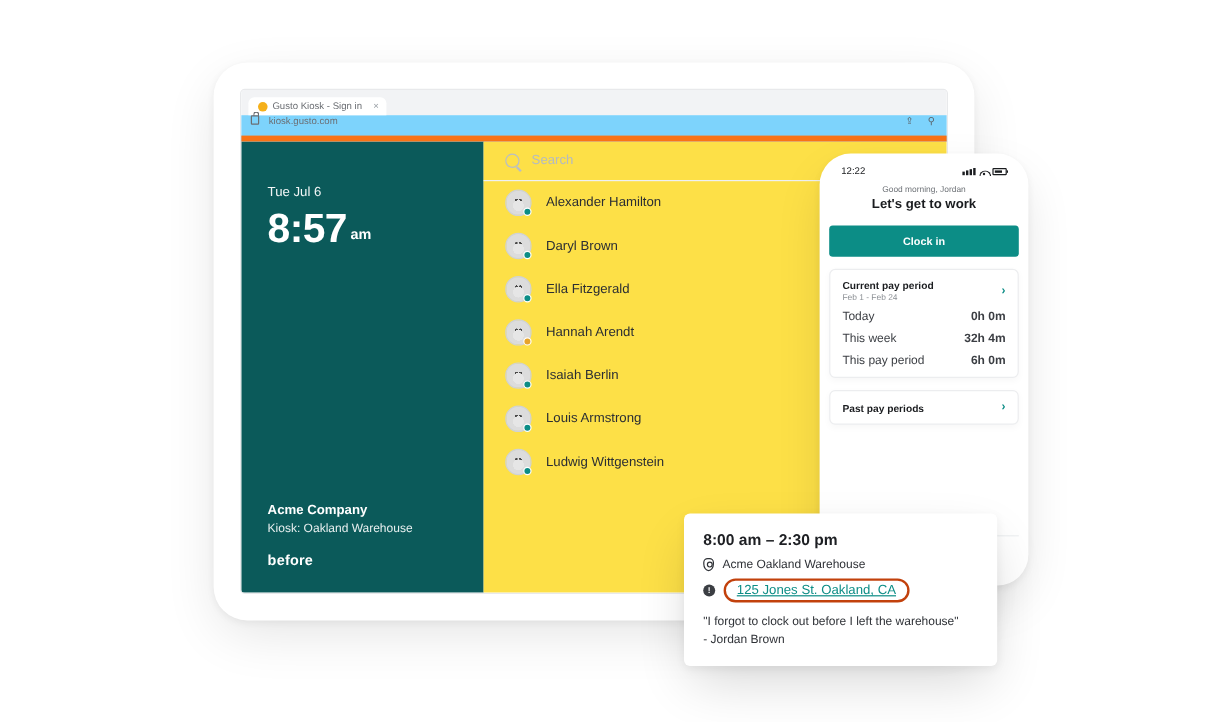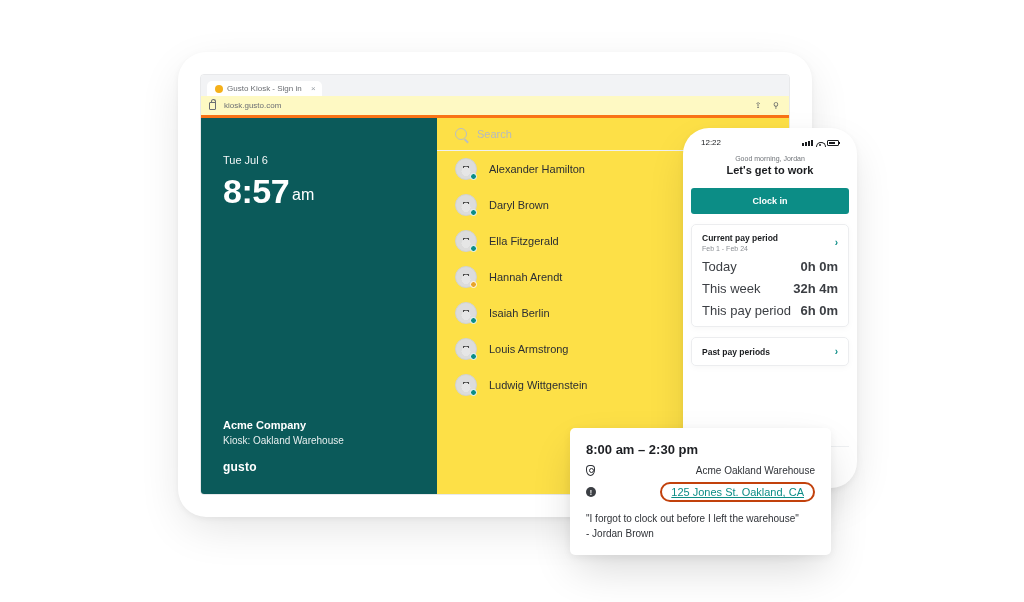--- a/index.html
+++ b/index.html
@@ -26,41 +26,41 @@
     height: 21px; background: #f2f3f5; display: flex; align-items: flex-end;
     padding-left: 6px; font-size: 8px; color: #6b6e73;
   }
   .tab {
     background: #ffffff; border-radius: 5px 5px 0 0; padding: 3px 20px 3px 8px;
     display: flex; align-items: center; gap: 4px; position: relative;
   }
   .tab .favicon { width: 8px; height: 8px; border-radius: 50%; background:#f5b01a; display:inline-block;}
   .tab .close-x { position:absolute; right:6px; font-size:8px; color:#9aa0a6;}
   .address-bar {
-    height: 22px; background: #fef9c3; border-bottom: 3px solid #f97316;
-    display: flex; align-items: center; padding: 0 8px; gap: 8px; font-size: 8px; color: #6b6e73;
+    height: 22px; background: #7dd3fc; border-bottom: 5px solid #f97316;
+    display: flex; align-items: flex-start; padding: 0 8px; gap: 8px; font-size: 8px; color: #6b6e73;
   }
   .lock-icon { width:7px; height:8px; border:1px solid #6b6e73; border-radius:1px; position:relative; }
   .lock-icon::before{content:""; position:absolute; top:-4px; left:1px; width:3px; height:3px; border:1px solid #6b6e73; border-bottom:none; border-radius:3px 3px 0 0;}
   .addr-spacer { flex:1; }
   .addr-icon { width:10px; text-align:center; color:#595c60; }
 
   .kiosk-body { flex:1; display:flex; overflow:hidden; }
   .kiosk-left {
-    width: 236px;
+    width: 202px;
     background: #0a5c5c;
     background: #0d5757;
     background: #0b5a5a;
     color: #ffffff;
     padding: 36px 22px 20px;
     display:flex; flex-direction:column;
   }
   .kiosk-date { font-size: 11px; font-weight:500; opacity:0.95; margin-bottom:6px;}
   .kiosk-time { font-size: 34px; font-weight: 600; letter-spacing:-0.5px;}
-  .kiosk-ampm { font-size: 16px; font-weight:400; margin-left:3px; vertical-align:3px;}
+  .kiosk-ampm { font-size: 12px; font-weight:700; margin-left:3px; vertical-align:3px;}
   .kiosk-flex { flex:1; }
   .kiosk-company { font-size:11px; font-weight:600; }
   .kiosk-location { font-size:10px; opacity:0.9; margin-top:4px; }
   .kiosk-logo { font-size:12px; font-weight:700; margin-top:14px; letter-spacing:0.2px;}
 
   .kiosk-right { flex:1; background:#fde047; display:flex; flex-direction:column; }
   .search-row {
     padding: 10px 18px; border-bottom:1px solid #eef0f2; display:flex; align-items:center; gap:10px;
   }
   .search-icon { width:12px; height:12px; border:1.5px solid #b8bec5; border-radius:50%; position:relative;}
@@ -123,41 +123,41 @@
 
   .card{
     border:1px solid #ecedef; border-radius:5px; background:#fff;
     box-shadow: 0 2px 6px rgba(0,0,0,0.03);
     padding: 8px 10px; margin-bottom:10px;
   }
   .card-head{ display:flex; align-items:center;}
   .card-title{ font-size:8.5px; font-weight:700; color:#1a1c1f;}
   .card-sub{ font-size:7px; color:#8b8f94; margin-top:2px;}
   .chev{ margin-left:auto; color:#0c8d86; font-size:10px; font-weight:700;}
-  .stat-row{ display:flex; font-size:13px; color:#3b3e43; margin-top:7px;}
+  .stat-row{ display:flex; font-size:10px; color:#3b3e43; margin-top:7px;}
   .stat-row .v{ margin-left:auto; font-weight:600;}
 
   .phone-nav{ margin-top:auto; border-top:1px solid #eef0f2; height:42px; display:flex; align-items:center; justify-content:center;}
   .you-icon{ width:14px; height:14px; border:1.3px solid #2b2e33; border-radius:50%; position:relative;}
   .you-icon::before{content:"";position:absolute;top:2px;left:4px;width:4px;height:4px;border:1.3px solid #2b2e33;border-radius:50%;}
   .you-icon::after{content:"";position:absolute;bottom:1px;left:2px;right:2px;height:3px;border:1.3px solid #2b2e33;border-bottom:none;border-radius:6px 6px 0 0;}
   .you-label{font-size:6px;color:#2b2e33;text-align:center;margin-top:2px;}
 
   
   .popover{
     position:absolute;
     left: 570px; top: 428px;
     width: 261px;
     background:#fff;
     border-radius:5px;
     box-shadow: 0 18px 44px -6px rgba(0,0,0,0.16), 0 2px 8px rgba(0,0,0,0.06);
     padding: 14px 16px 14px;
   }
   .pop-time{ font-size:13px; font-weight:700; color:#1d1f23; margin-bottom:8px;}
-  .pop-row{ display:flex; align-items:center; gap:7px; font-size:10px; color:#2f3237; margin-bottom:6px;justify-content:space-between;}
+  .pop-row{ display:flex; align-items:center; gap:7px; font-size:10px; color:#2f3237; margin-bottom:6px;}
   .pin-ic{ width:9px; height:11px; border:1.2px solid #2f3237; border-radius:5px 5px 6px 6px / 5px 5px 8px 8px; position:relative;}
   .pin-ic::after{content:"";position:absolute;top:2px;left:2px;width:3px;height:3px;border:1px solid #2f3237;border-radius:50%;}
   .info-ic{ width:10px;height:10px;border-radius:50%;background:#3b3e43;color:#fff;font-size:7px;display:flex;align-items:center;justify-content:center;font-weight:700;}
   .addr-link{
     color:#0c8d86; font-size:11px; text-decoration:underline;
     border:2px solid #c2410c; border-radius:12px; padding:2px 9px;
   }
   .pop-quote{ font-size:10px; color:#2f3237; margin-top:10px; line-height:1.45;}
   .pop-quote .by{ display:block; }
 </style>
@@ -188,21 +188,21 @@
         <div class="kiosk-date">Tue Jul 6</div>
         <div>
           <span class="kiosk-time">8:57</span><span class="kiosk-ampm">am</span>
         </div>
         <div class="kiosk-flex"></div>
         <div class="kiosk-company">Acme Company</div>
         <div class="kiosk-location">
           <span>Kiosk:</span>
           <span>Oakland Warehouse</span>
         </div>
-        <div class="kiosk-logo">gusto</div>
+        <div class="kiosk-logo">before</div>
       </div>
 
       <div class="kiosk-right">
         <div class="search-row">
           <span class="search-icon"></span>
           <input class="search-input" placeholder="Search" style="">
         </div>
         <div class="emp-list" id="emp-list">
             <div class="emp-item">
               <span class="avatar">

